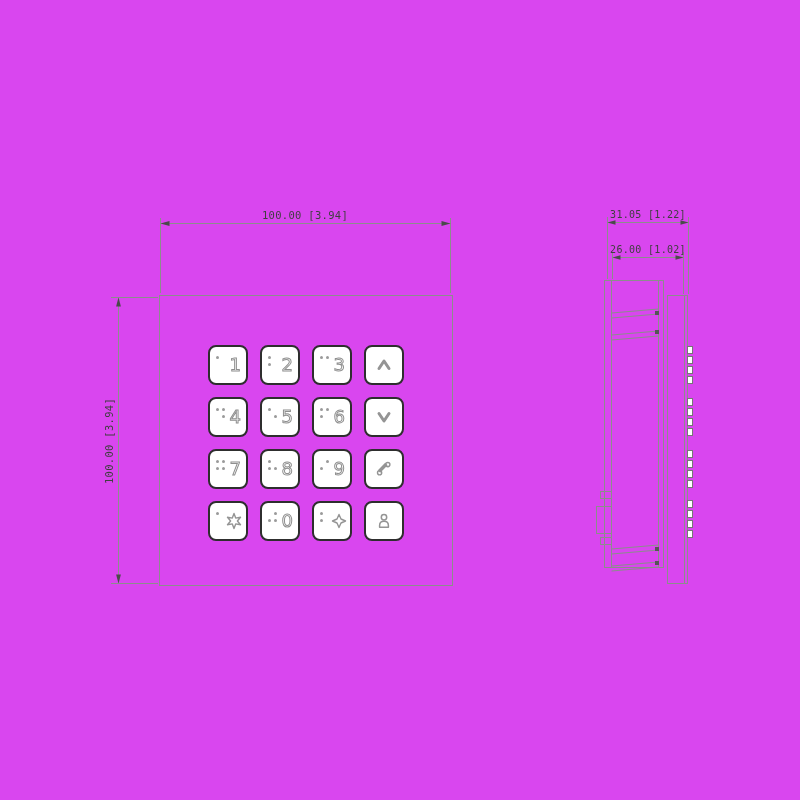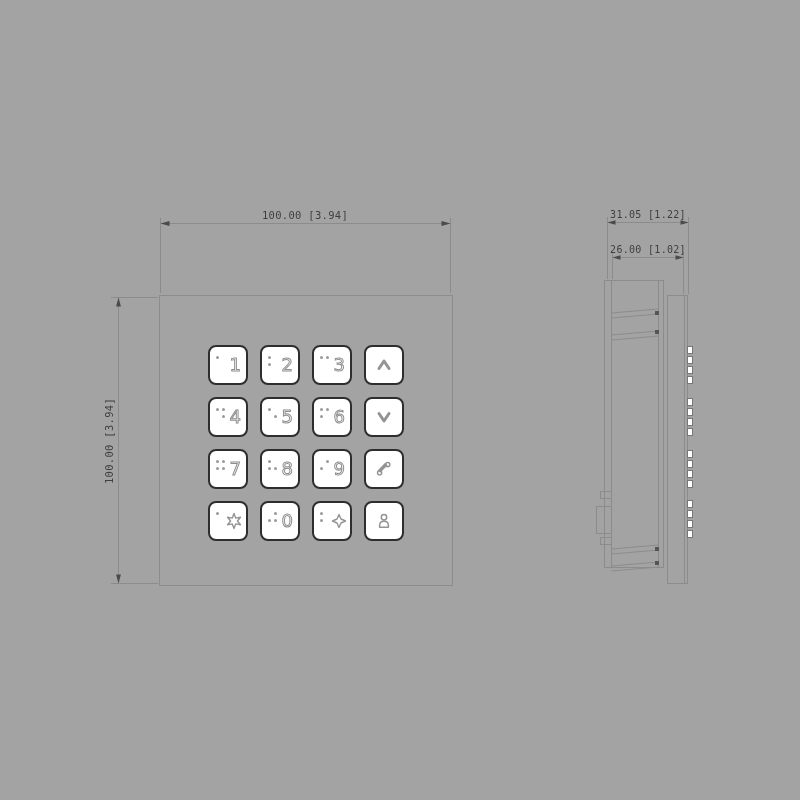--- a/index.html
+++ b/index.html
@@ -1,16 +1,16 @@
 <!DOCTYPE html>
 <html><head>
 <meta charset="utf-8">
 <style>
   html,body{margin:0;padding:0;background:#fff;}
-  .canvas{position:relative;width:800px;height:800px;background:#a3a3a3;overflow:hidden;
+  .canvas{position:relative;width:800px;height:800px;background:#d946ef;overflow:hidden;
           font-family:"DejaVu Sans",sans-serif;}
   svg.linework{position:absolute;left:0;top:0;}
   .lines line,.lines rect,.lines path,.lines polyline{stroke:#8c8c8c;fill:none;stroke-width:1;}
   .arrow{fill:#4a4a4a;stroke:none;}
   .dimtext{font-family:"DejaVu Sans Mono",monospace;font-size:10.5px;fill:#3f3f3f;letter-spacing:0.3px;}
   .dimtext.small{font-size:10px;}
   .clipsq{fill:#555;stroke:none;}
   #bumps rect{stroke:#777;fill:#fff;stroke-width:1;}
   #keypad{position:absolute;left:208px;top:345px;width:196px;height:196px;}
   .kbtn{position:absolute;width:40px;height:40px;box-sizing:border-box;

